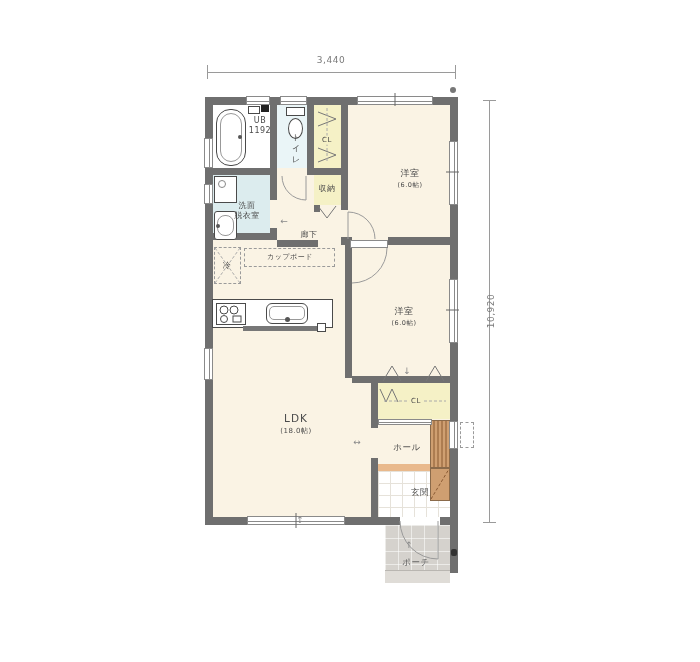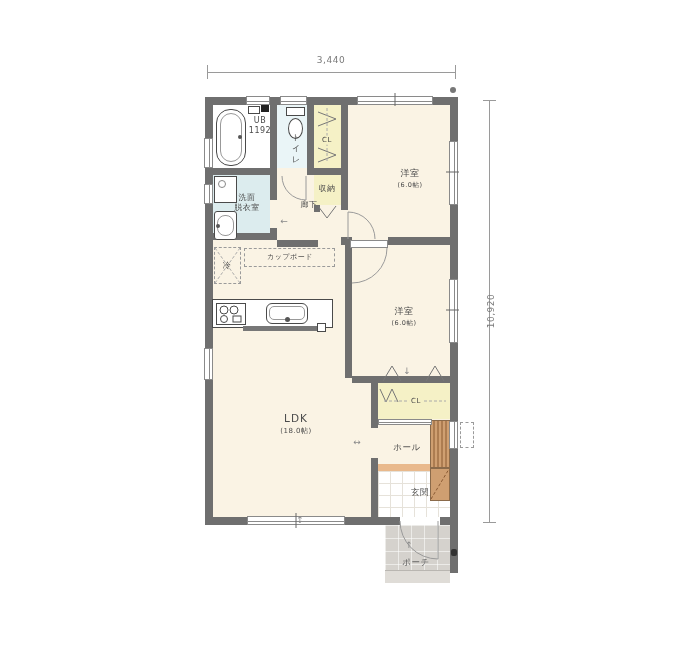--- a/index.html
+++ b/index.html
@@ -154,25 +154,25 @@
 
   <div class="label" style="left:260px;top:126px">
     <span>UB</span><br>
     <span>1192</span>
   </div>
   <div class="label vtext" style="left:295px;top:145px">トイレ</div>
   <div class="label" style="left:327px;top:140px;font-size:7px;background:#f5f1c6;padding:0 1px">CL</div>
   <div class="label" style="left:327px;top:189px">収納</div>
   <div class="label" style="left:410px;top:174px;font-size:9px">洋室</div>
   <div class="label" style="left:410px;top:185px;font-size:6.5px">(6.0帖)</div>
-  <div class="label" style="left:247px;top:203px">
+  <div class="label" style="left:247px;top:211px">
     <span>洗面</span><br>
     <span>脱衣室</span>
   </div>
-  <div class="label" style="left:309px;top:205px">廊下</div>
+  <div class="label" style="left:309px;top:235px">廊下</div>
   <div class="label" style="left:290px;top:257px;font-size:7px">カップボード</div>
   <div class="label" style="left:227px;top:266px">冷</div>
   <div class="label" style="left:296px;top:419px;font-size:10.5px;letter-spacing:1px">LDK</div>
   <div class="label" style="left:296px;top:431px;font-size:7px">(18.0帖)</div>
   <div class="label" style="left:404px;top:312px;font-size:9px">洋室</div>
   <div class="label" style="left:404px;top:323px;font-size:6.5px">(6.0帖)</div>
   <div class="label" style="left:416px;top:401px;font-size:7px;background:#f5f1c6;padding:0 2px">CL</div>
   <div class="label" style="left:407px;top:447px;font-size:8.5px">ホール</div>
   <div class="label" style="left:420px;top:492px;font-size:8.5px">玄関</div>
   <div class="label" style="left:416px;top:562px;font-size:8.5px;color:#5a5a5a">ポーチ</div>

